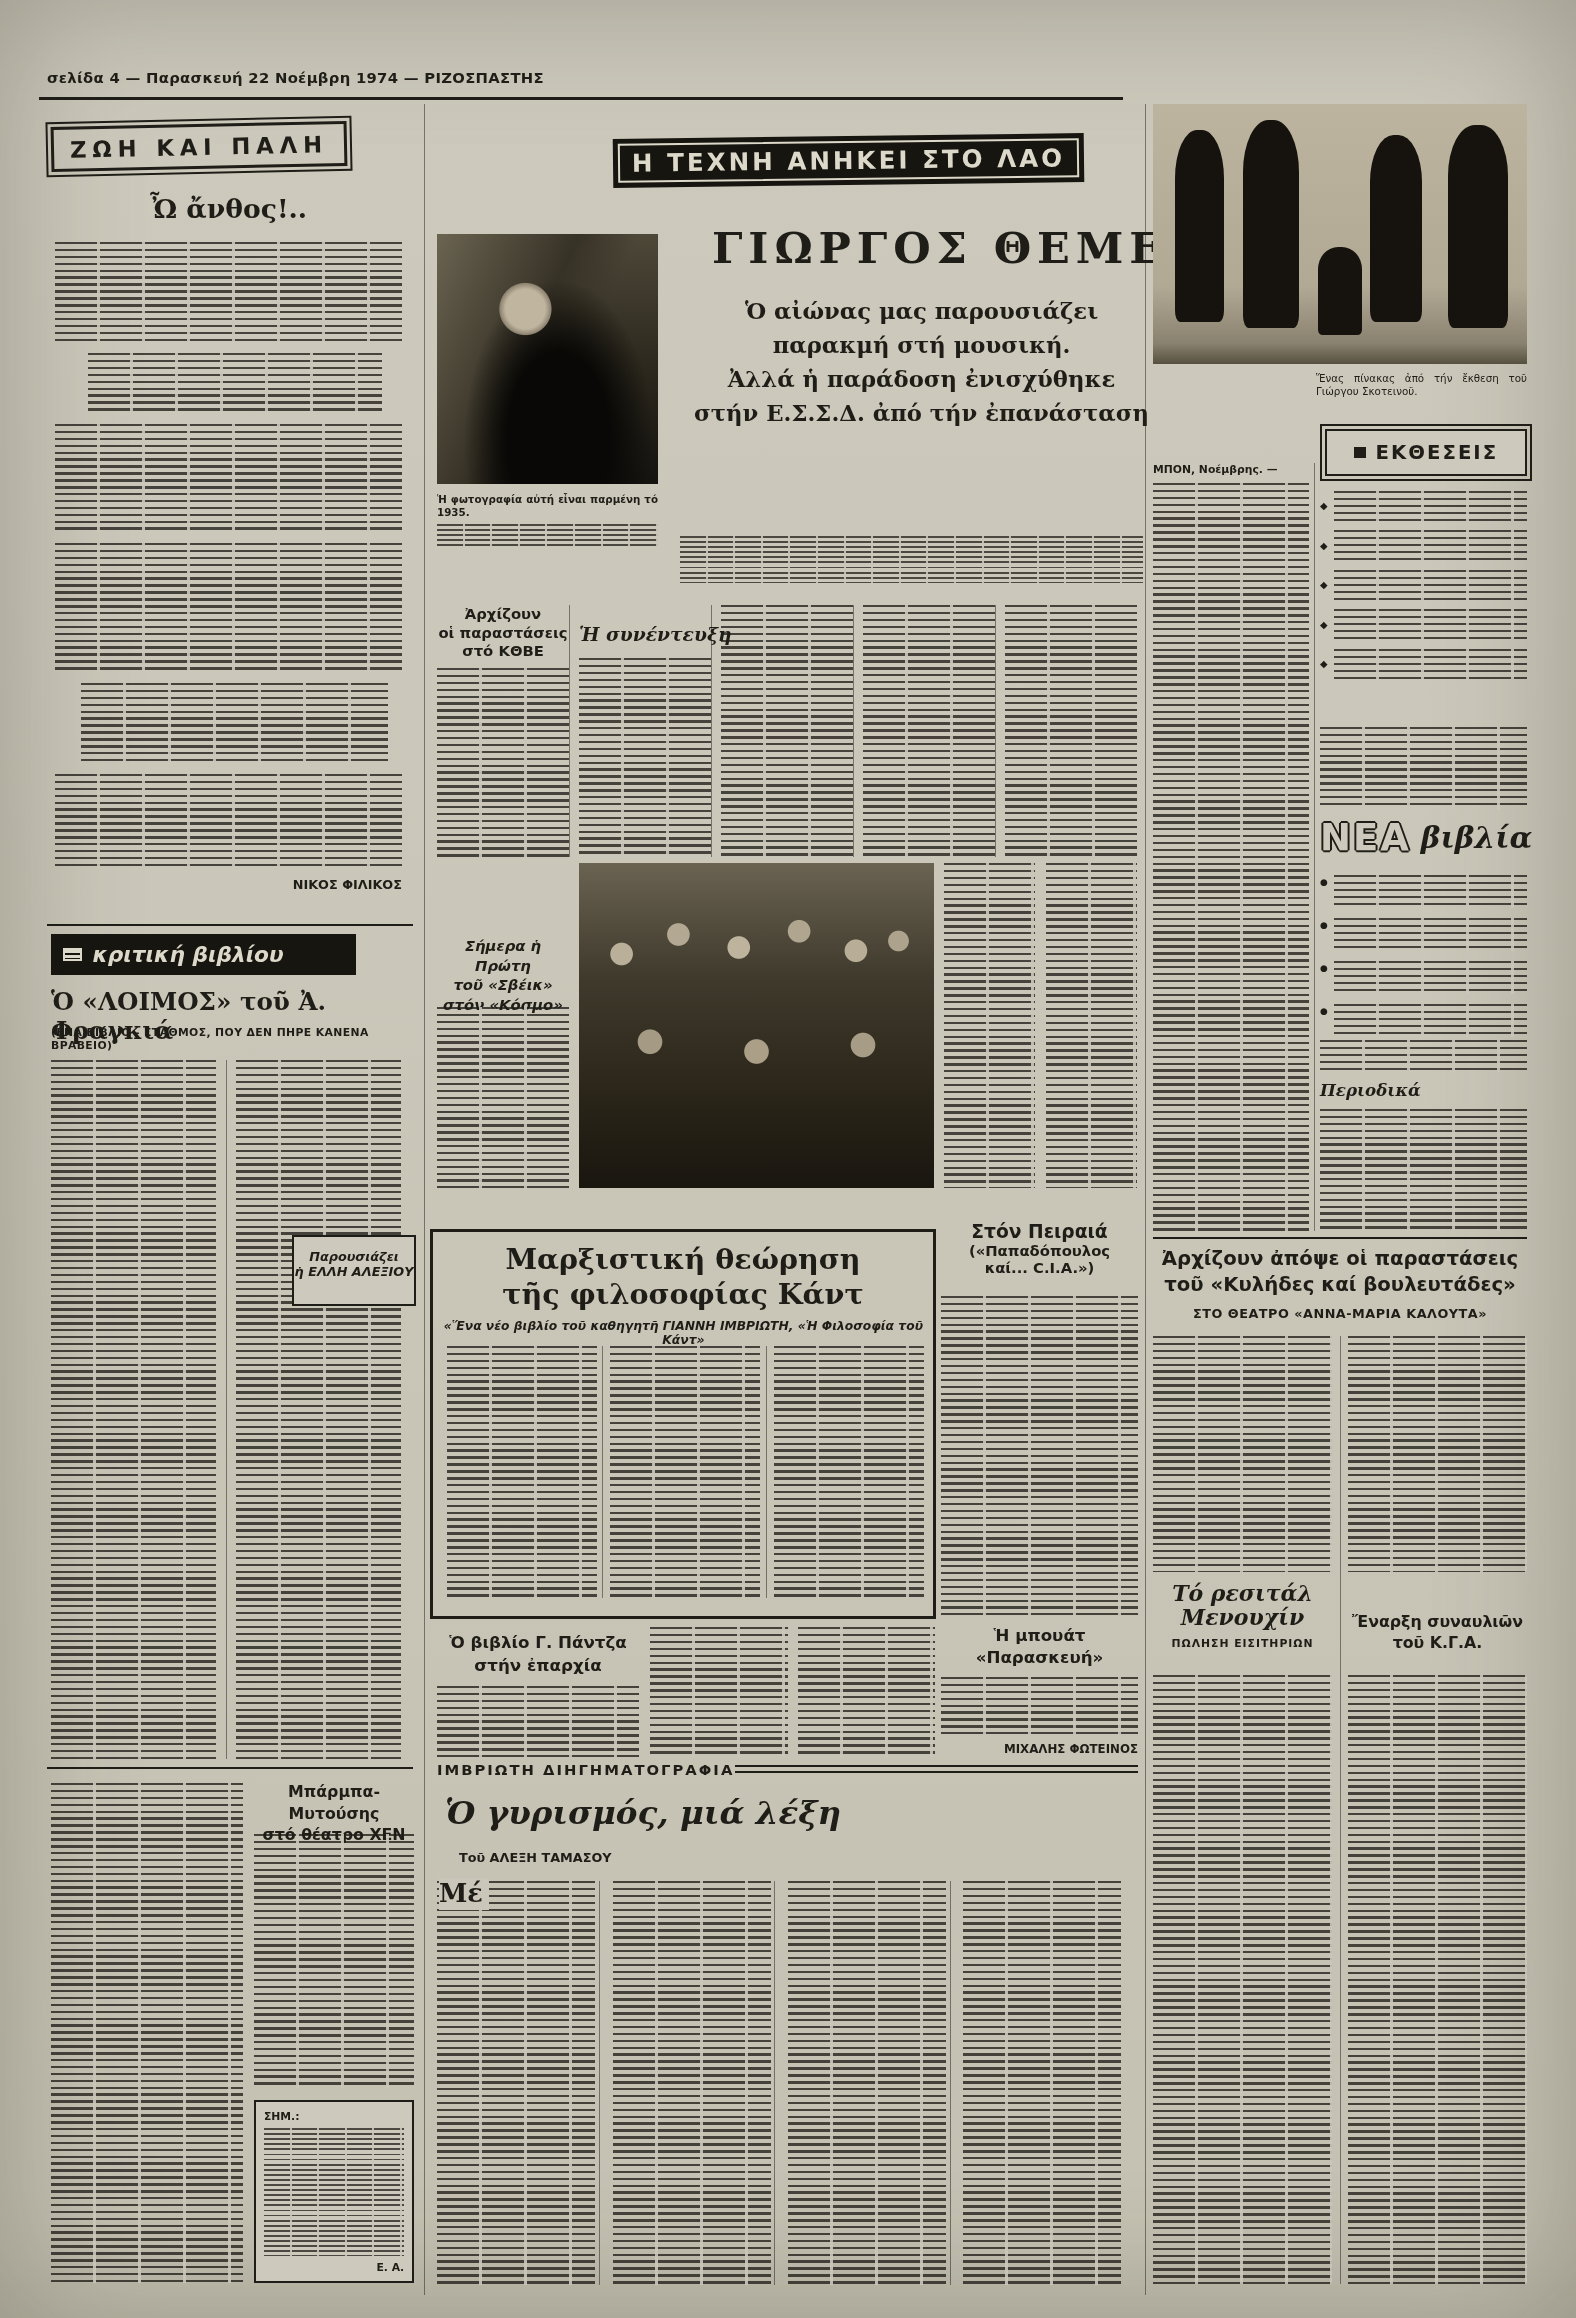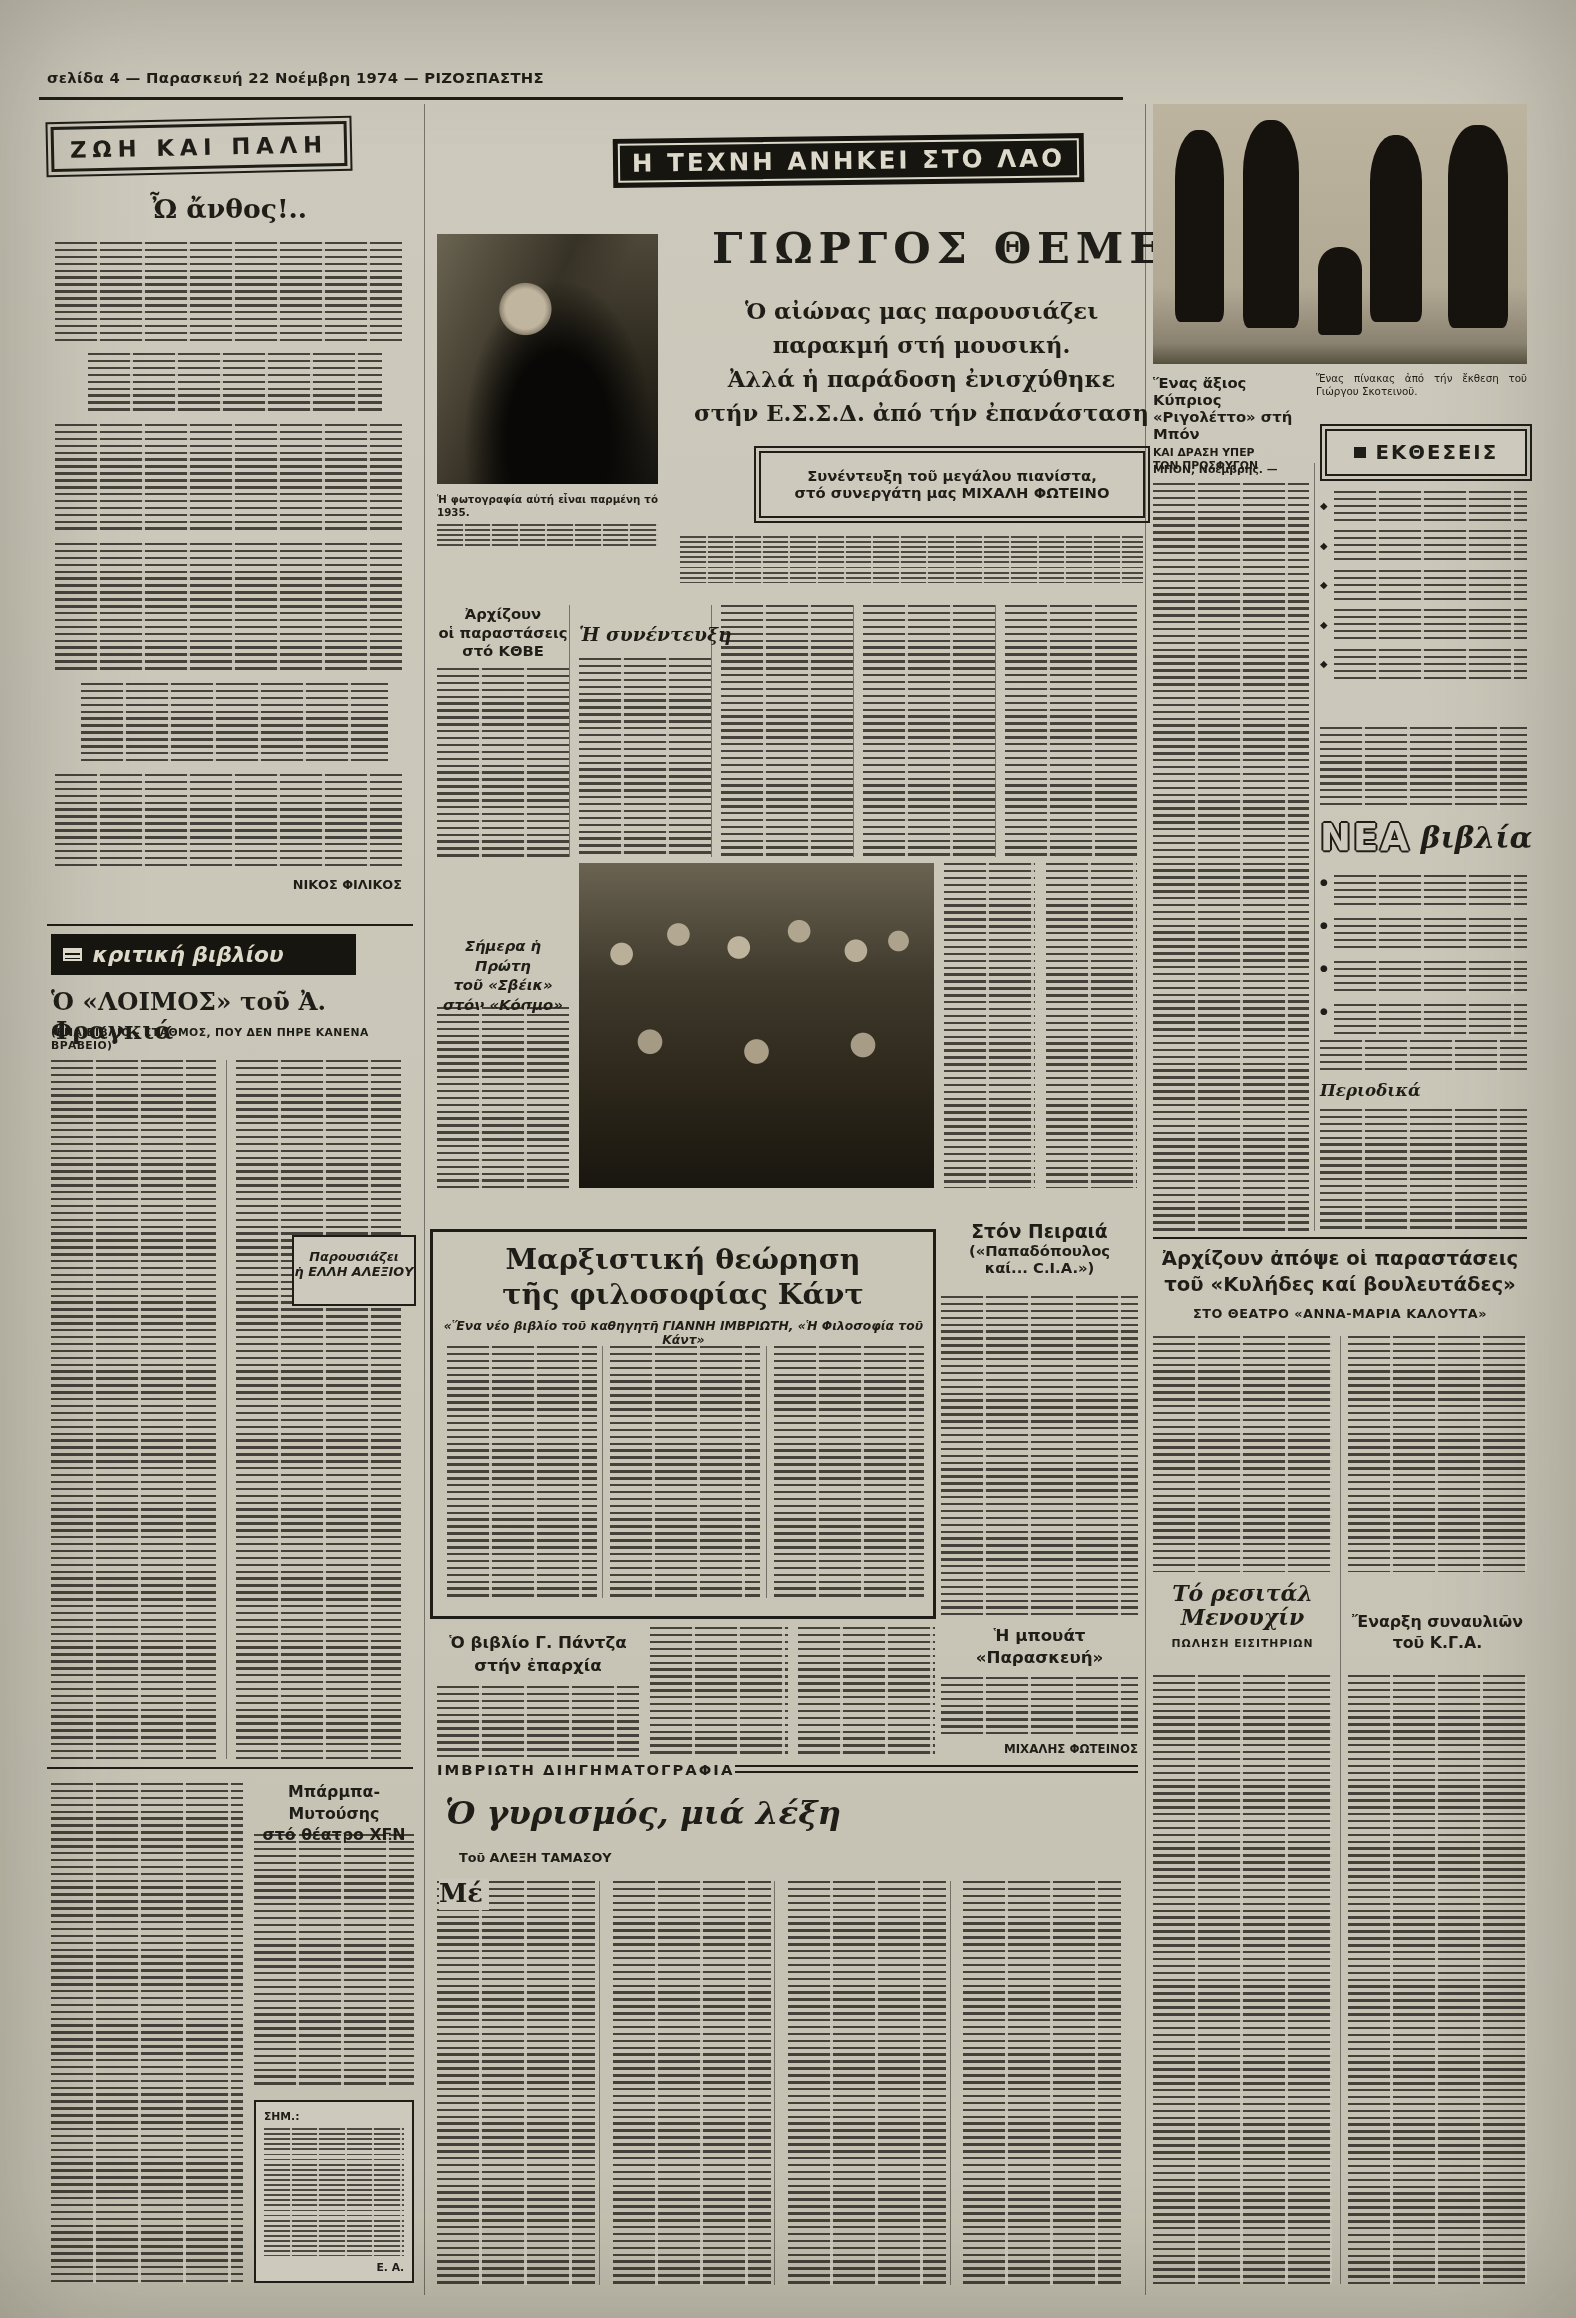--- a/index.html
+++ b/index.html
@@ -115,24 +115,20 @@
   <div class="abs b" style="left:437px;top:493px;width:221px;font-size:10.3px;line-height:12.8px;text-align:justify">Ἡ φωτογραφία αὐτή εἶναι παρμένη τό 1935.</div>
   <div class="abs tx-s" style="left:437px;top:524px;width:221px;height:23.6px"></div>
 
   <div class="abs serif b c" style="left:678px;top:223px;width:646px;font-size:43px;letter-spacing:5.9px">ΓΙΩΡΓΟΣ ΘΕΜΕΛΗΣ</div>
   <div class="abs serif c" style="left:690px;top:294px;width:463px;font-size:22.7px;line-height:34px;font-weight:700">
     <div>Ὁ αἰώνας μας παρουσιάζει</div>
     <div>παρακμή στή μουσική.</div>
     <div>Ἀλλά ἡ παράδοση ἐνισχύθηκε</div>
     <div>στήν Ε.Σ.Σ.Δ. ἀπό τήν ἐπανάσταση</div>
   </div>
-  <div class="abs dbox c" style="left:759px;top:451px;width:386px;height:67px;padding-top:13.8px">
-    <div class="b" style="font-size:14.8px">Συνέντευξη τοῦ μεγάλου πιανίστα,</div>
-    <div class="b" style="font-size:14.8px">στό συνεργάτη μας ΜΙΧΑΛΗ ΦΩΤΕΙΝΟ</div>
-  </div>
   <div class="abs tx-s" style="left:680px;top:536px;width:463px;height:47px"></div>
 
   <div class="abs b c" style="left:437px;top:605px;width:132px;font-size:14.8px;line-height:18.7px">
     <div>Ἀρχίζουν</div>
     <div>οἱ παραστάσεις</div>
     <div>στό ΚΘΒΕ</div>
   </div>
   <div class="abs tx" style="left:437px;top:668px;width:132px;height:189px"></div>
 
   <div class="abs serif b i" style="left:579px;top:623px;width:158px;font-size:18.7px">Ἡ συνέντευξη</div>
@@ -188,26 +184,20 @@
   <div class="abs tx" style="left:798px;top:1627px;width:137px;height:130px"></div>
 
   <div class="abs photo-light" style="left:1153px;top:104px;width:374px;height:260px">
     <div class="fig" style="left:6%;top:10%;width:13%;height:74%"></div>
     <div class="fig" style="left:24%;top:6%;width:15%;height:80%"></div>
     <div class="fig" style="left:44%;top:55%;width:12%;height:34%"></div>
     <div class="fig" style="left:58%;top:12%;width:14%;height:72%"></div>
     <div class="fig" style="left:79%;top:8%;width:16%;height:78%"></div>
   </div>
   <div class="abs" style="left:1316px;top:372px;width:211px;font-size:10.3px;line-height:12.8px;text-align:justify">Ἕνας πίνακας ἀπό τήν ἔκθεση τοῦ Γιώργου Σκοτεινοῦ.</div>
-  <div class="abs" style="left:1153px;top:374px;width:158px">
-    <div class="b" style="font-size:14.8px">Ἕνας ἄξιος Κύπριος</div>
-    <div class="b" style="font-size:14.8px">«Ριγολέττο» στή Μπόν</div>
-    <div class="b" style="font-size:10.8px;margin-top:3.9px">ΚΑΙ ΔΡΑΣΗ ΥΠΕΡ</div>
-    <div class="b" style="font-size:10.8px">ΤΩΝ ΠΡΟΣΦΥΓΩΝ</div>
-  </div>
   <div class="abs dbox row" style="left:1325px;top:429px;width:202px;height:47px;justify-content:center">
     <span class="sq"></span>
     <span class="b" style="font-size:19.7px;letter-spacing:2px">ΕΚΘΕΣΕΙΣ</span>
   </div>
   <div class="abs b" style="left:1153px;top:463px;width:156px;font-size:10.8px">ΜΠΟΝ, Νοέμβρης. —</div>
   <div class="abs tx" style="left:1153px;top:483px;width:156px;height:749px"></div>
   <div class="vr" style="left:1314px;top:463px;height:768px"></div>
 
   <div class="abs" style="left:1320px;top:491px;width:207px">
     <div class="row" style="margin-bottom:9.9px">

